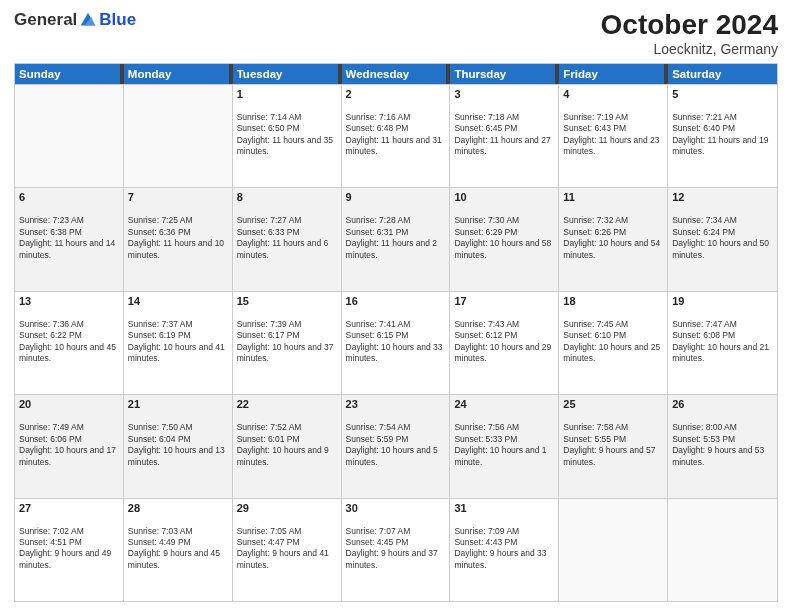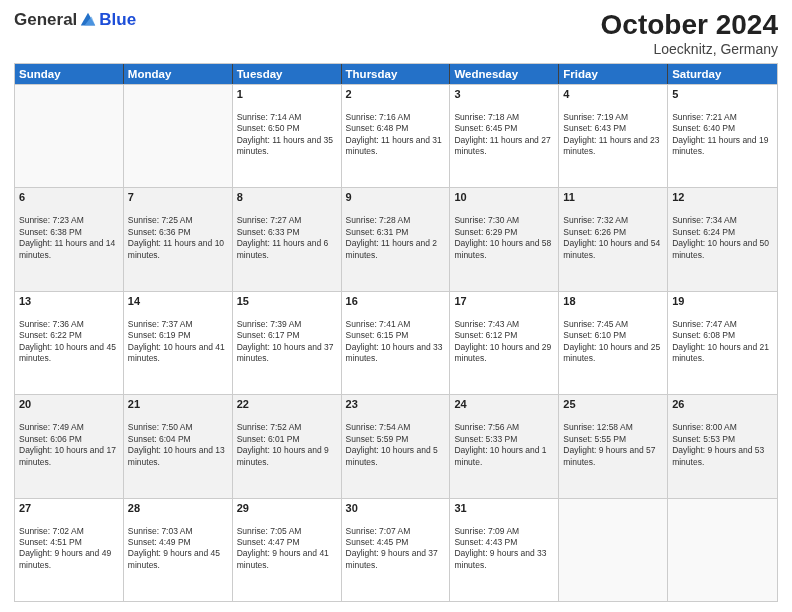--- a/index.html
+++ b/index.html
@@ -70,21 +70,21 @@
       display: grid;
       grid-template-columns: repeat(7, 1fr);
       background: #2471c8;
     }
     .cal-header-cell {
       color: #fff;
       font-size: 11.5px;
       font-weight: bold;
       padding: 4px 4px;
       text-align: left;
-      border-right: 1px solid #404040;
+      border-right: 4px solid #404040;
     }
     .cal-header-cell:last-child { border-right: none; }
     .cal-body {
       flex: 1;
       display: flex;
       flex-direction: column;
     }
     .cal-week {
       display: grid;
       grid-template-columns: repeat(7, 1fr);
@@ -137,22 +137,22 @@
       <div class="month-title">October 2024</div>
       <div class="location-title">Loecknitz, Germany</div>
     </div>
   </div>
 
   <div class="calendar">
     <div class="cal-header-row">
     <div class="cal-header-cell">Sunday</div>
         <div class="cal-header-cell">Monday</div>
         <div class="cal-header-cell">Tuesday</div>
+        <div class="cal-header-cell">Wednesday</div>
         <div class="cal-header-cell">Thursday</div>
-        <div class="cal-header-cell">Wednesday</div>
         <div class="cal-header-cell">Friday</div>
         <div class="cal-header-cell">Saturday</div>
       </div>
     <div class="cal-body">
     <div class="cal-week">
           <div class="cal-cell empty"></div>
           <div class="cal-cell empty"></div>
           <div class="cal-cell">
             <span class="day-num">1</span>
             <div class="cell-info" style="white-space: pre-line;">Sunrise: 7:14 AM
@@ -298,21 +298,21 @@
 Daylight: 10 hours and 5 minutes.</div>
           </div>
           <div class="cal-cell shaded">
             <span class="day-num">24</span>
             <div class="cell-info" style="white-space: pre-line;">Sunrise: 7:56 AM
 Sunset: 5:33 PM
 Daylight: 10 hours and 1 minute.</div>
           </div>
           <div class="cal-cell shaded">
             <span class="day-num">25</span>
-            <div class="cell-info" style="white-space: pre-line;">Sunrise: 12:58 AM
+            <div class="cell-info" style="white-space: pre-line;">Sunrise: 7:58 AM
 Sunset: 5:55 PM
 Daylight: 9 hours and 57 minutes.</div>
           </div>
           <div class="cal-cell shaded">
             <span class="day-num">26</span>
             <div class="cell-info" style="white-space: pre-line;">Sunrise: 8:00 AM
 Sunset: 5:53 PM
 Daylight: 9 hours and 53 minutes.</div>
           </div>
         </div>

